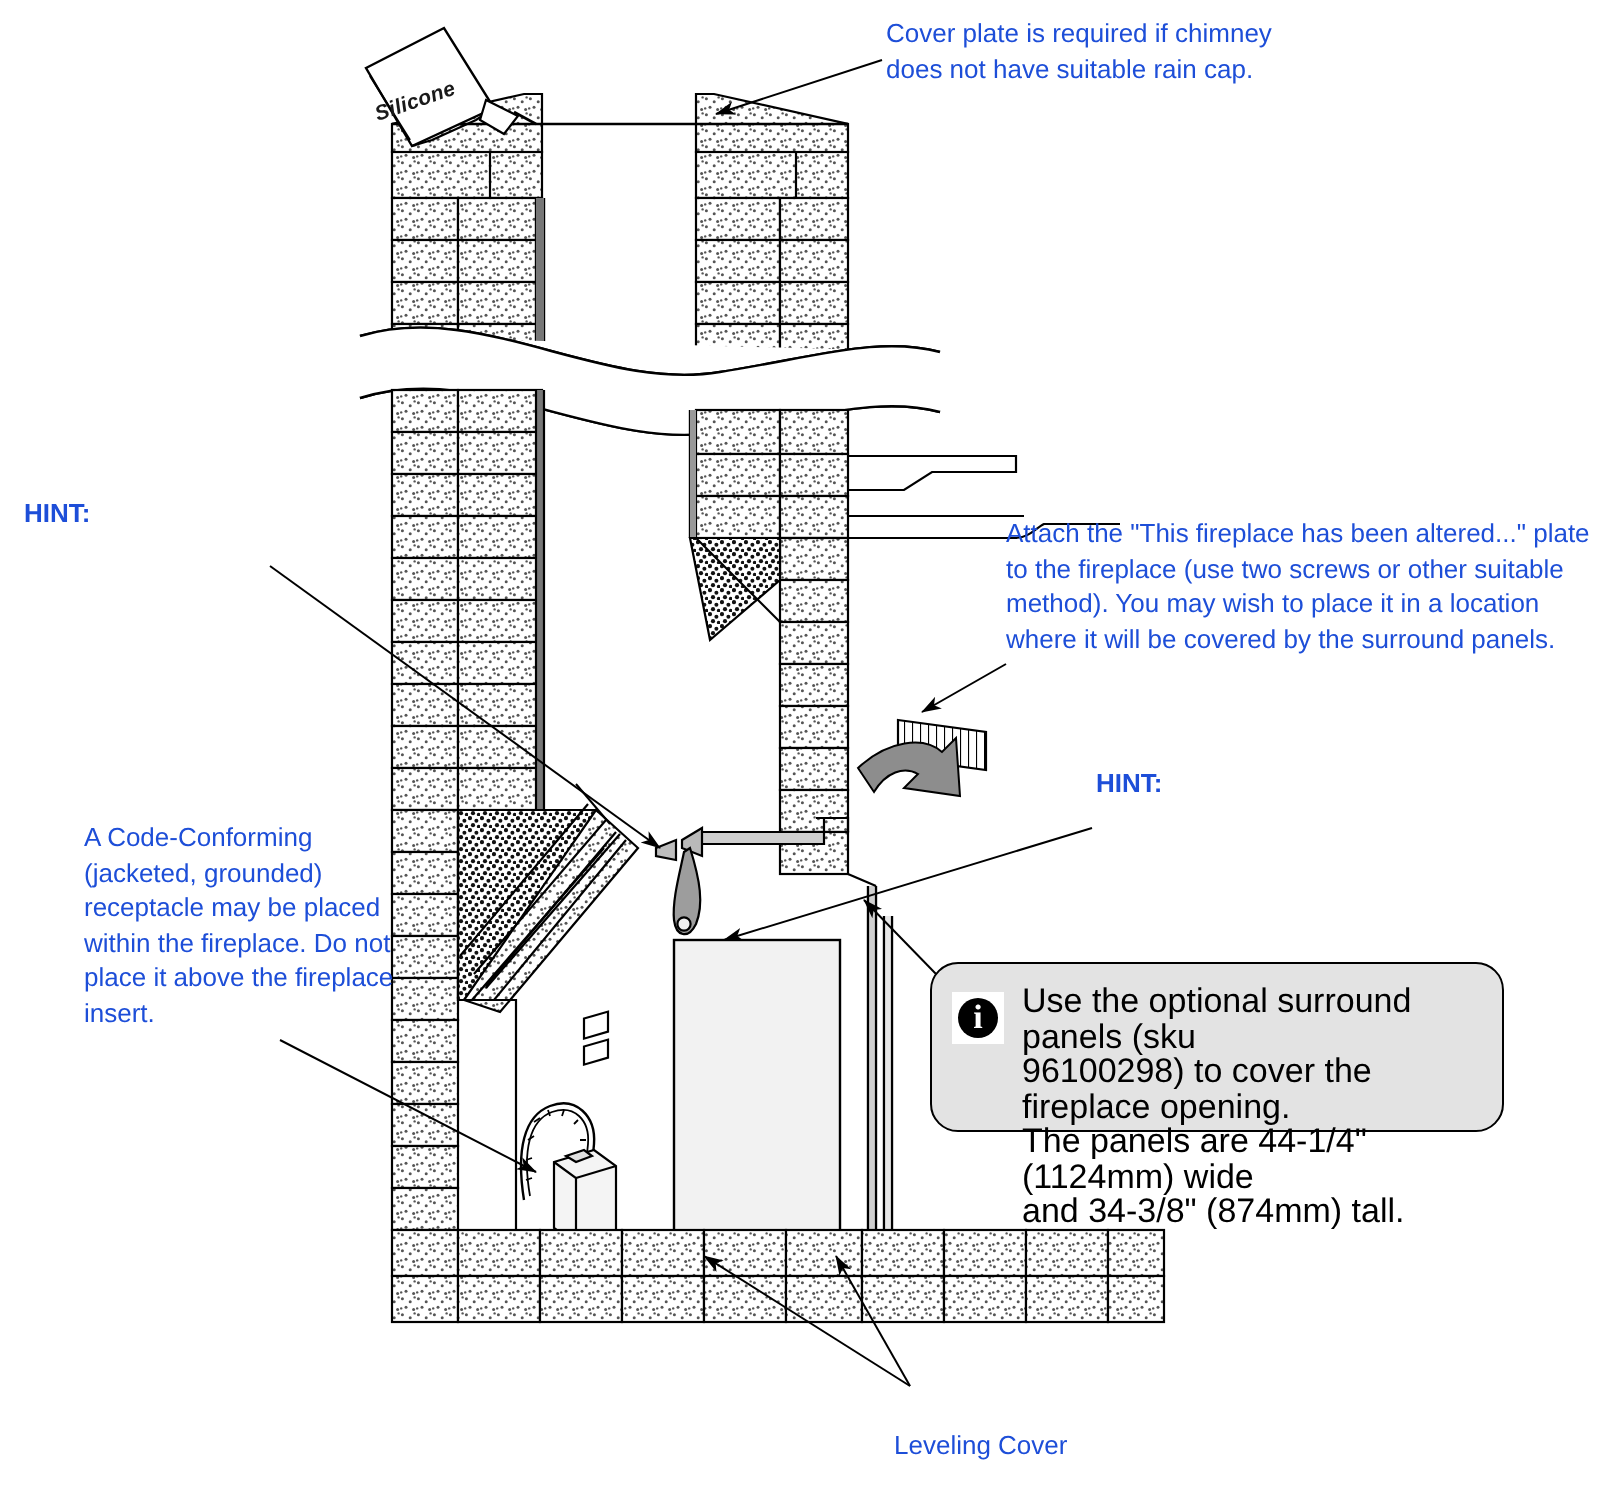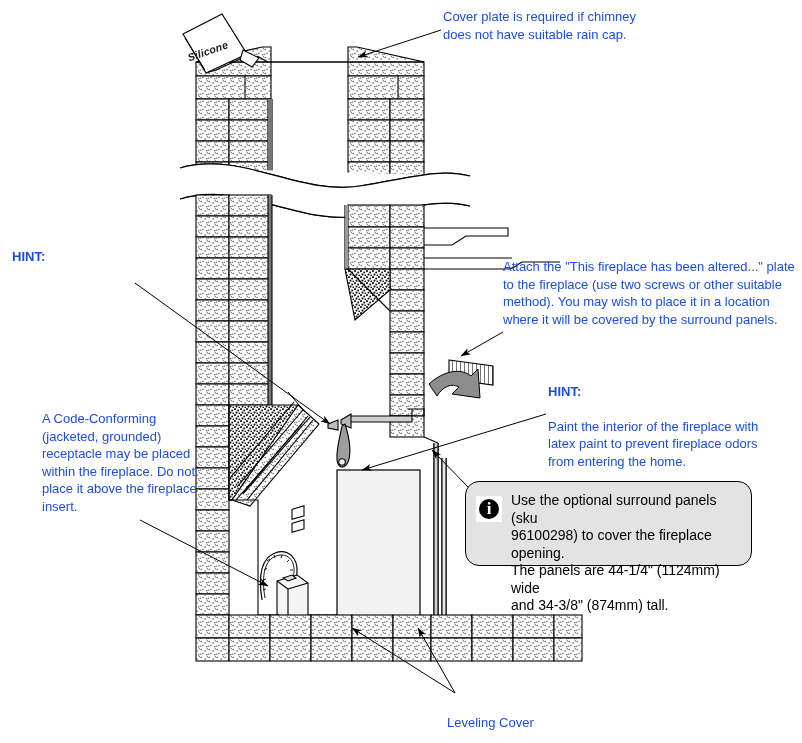--- a/index.html
+++ b/index.html
@@ -69,21 +69,21 @@
     left: 0; top: 0;
     width: 26px; height: 26px;
     line-height: 25px;
     text-align: center;
     color: #fff;
     font-family: "Liberation Serif", serif;
     font-weight: bold;
     font-size: 17px;
   }
   .infobox .info-text {
-    font-size: 14px;
+    font-size: 17px;
     line-height: 17.5px;
     white-space: pre-line;
   }
   .silicone-label {
     position: absolute;
     font-size: 10.5px;
     font-style: italic;
     font-weight: bold;
     color: #1a1a1a;
     transform: rotate(-19deg);
@@ -378,23 +378,20 @@
     <span class="hint-head">HINT:</span>
   </div>
 
   <div class="callout" style="left:503px; top:258px; width:295px;">Attach the "This fireplace has been altered..." plate
 to the fireplace (use two screws or other suitable
 method).  You may wish to place it in a location
 where it will be covered by the surround panels.</div>
 
   <div class="callout" style="left:548px; top:365px;">
     <span class="hint-head">HINT:</span>
-    <span>Paint the interior of the fireplace with
-latex paint to prevent fireplace odors
-from entering the home.</span>
   </div>
 
   <div class="callout" style="left:14px; top:410px; width:180px;margin-left:28px;">A Code-Conforming
 (jacketed, grounded)
 receptacle may be placed
 within the fireplace.  Do not
 place it above the fireplace
 insert.</div>
 
   <div class="callout" style="left:447px; top:714px;">Leveling Cover</div>

